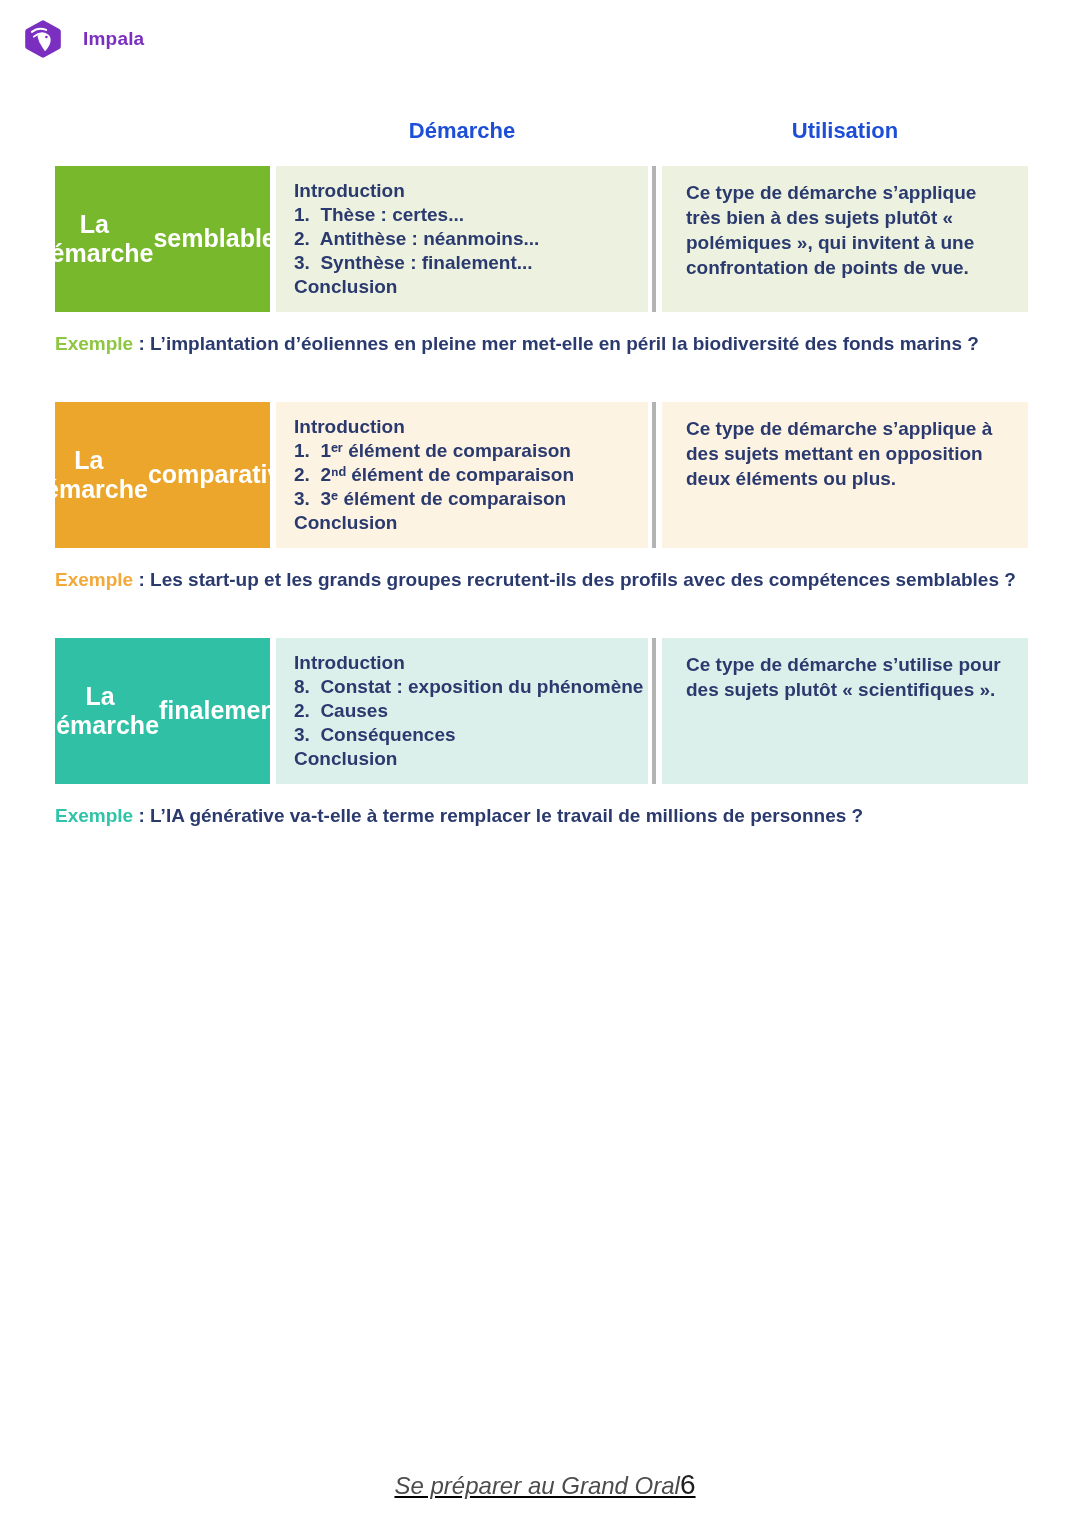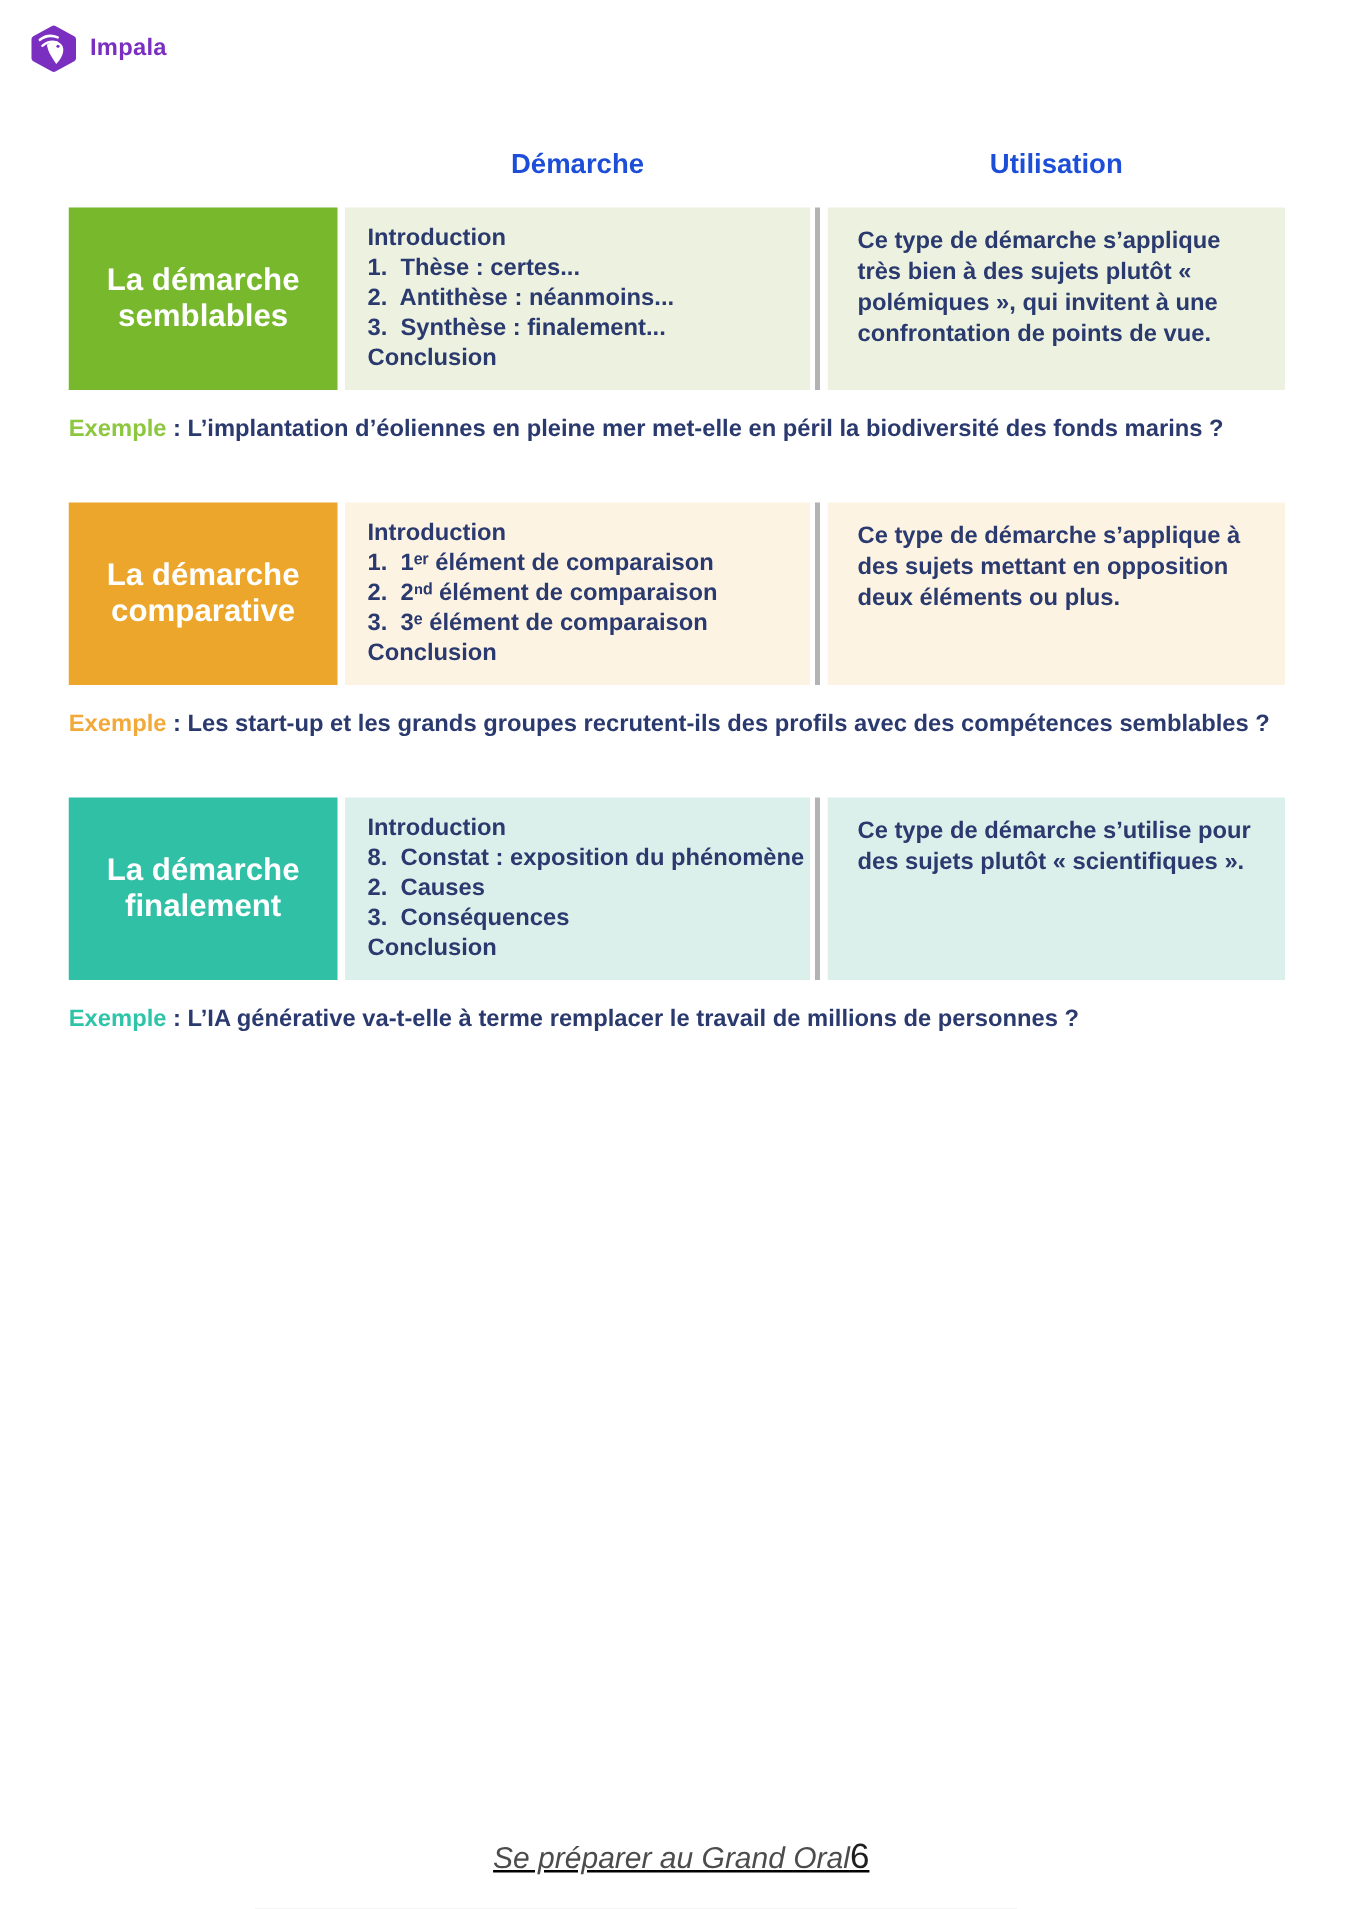--- a/index.html
+++ b/index.html
@@ -16,21 +16,21 @@
   .page{
     position:relative;
     width:1080px;height:1527px;
     margin:0 auto;
     background:#ffffff;
     overflow:hidden;
   }
   
   .logo{
     position:absolute;top:20px;left:24px;
-    display:flex;align-items:center;gap:10px;
+    display:flex;align-items:center;gap:21px;
   }
   .logo svg{display:block;}
   .logo-text{
     font-size:19px;font-weight:700;color:var(--purple);letter-spacing:.2px;
   }
   
   .title-block{
     padding-top:88px;
     text-align:center;
     color:var(--navy-title);
@@ -57,21 +57,21 @@
   }
   .thead{margin-bottom:22px;}
   .th{
     font-size:22px;font-weight:700;color:#1d4ed8;
     text-align:center;
   }
   .trow{min-height:138px;}
   .label-box{
     background:var(--label-bg,#ccc);
     color:#ffffff;
-    display:flex;flex-direction:column;justify-content:center;align-items:center;
+    display:flex;flex-direction:row;justify-content:center;align-items:center;
     font-size:25px;font-weight:700;line-height:1.18;
     text-align:center;
   }
   .cell{background:var(--cell-bg,#f4f4f4);}
   .demarche-cell{
     padding:13px 10px 13px 18px;
     display:flex;flex-direction:column;justify-content:center;
   }
   .step{
     font-size:19px;font-weight:700;line-height:24px;

